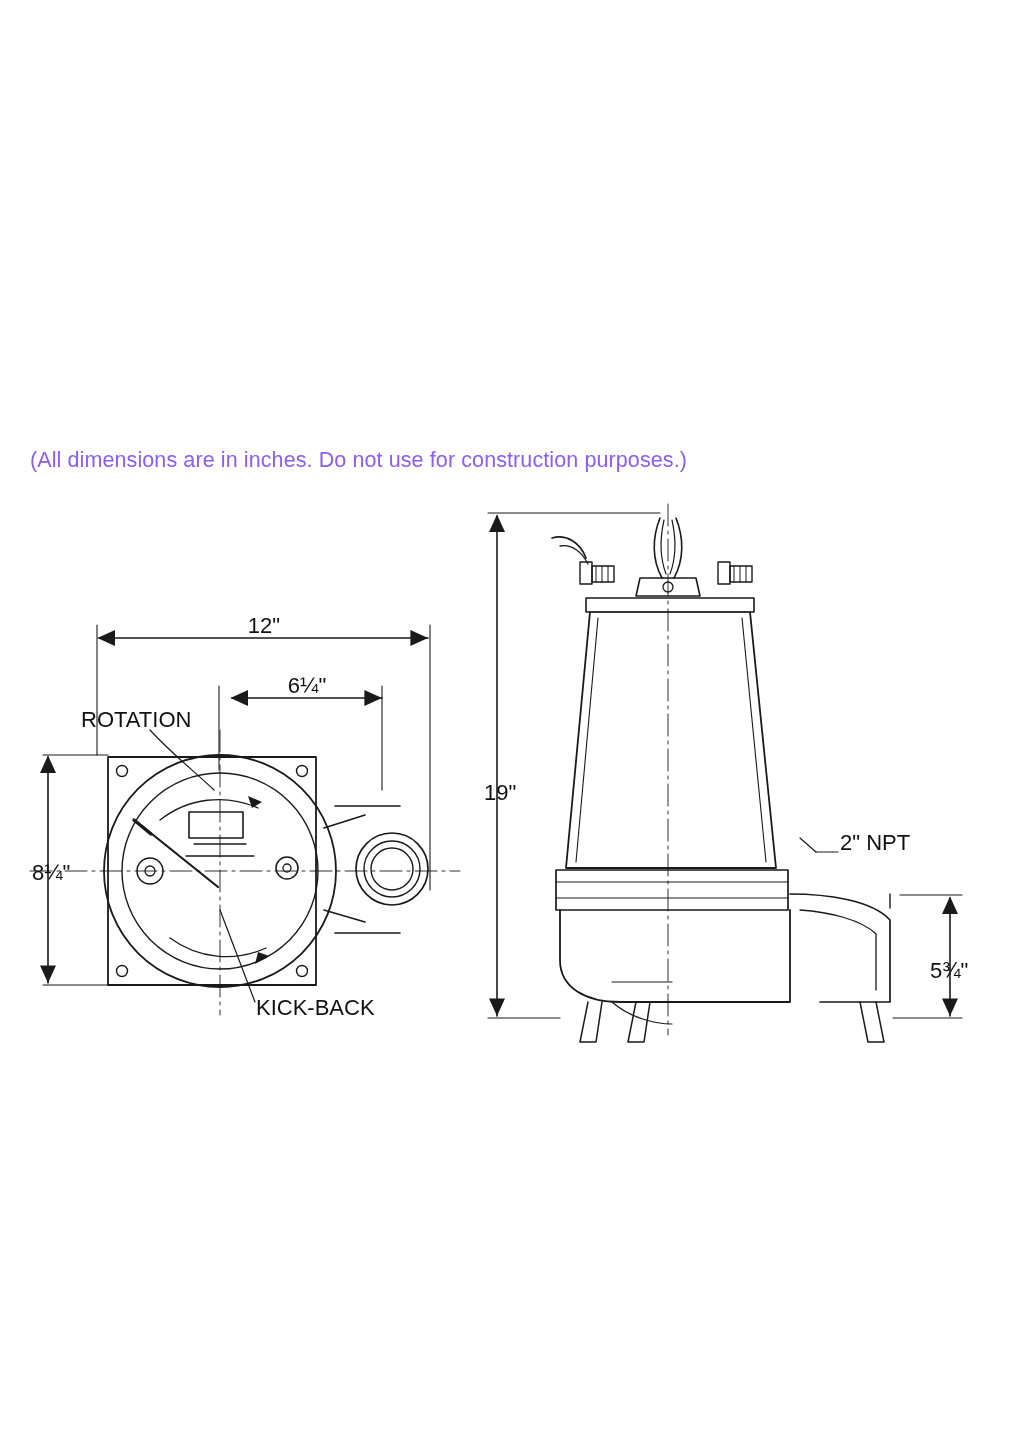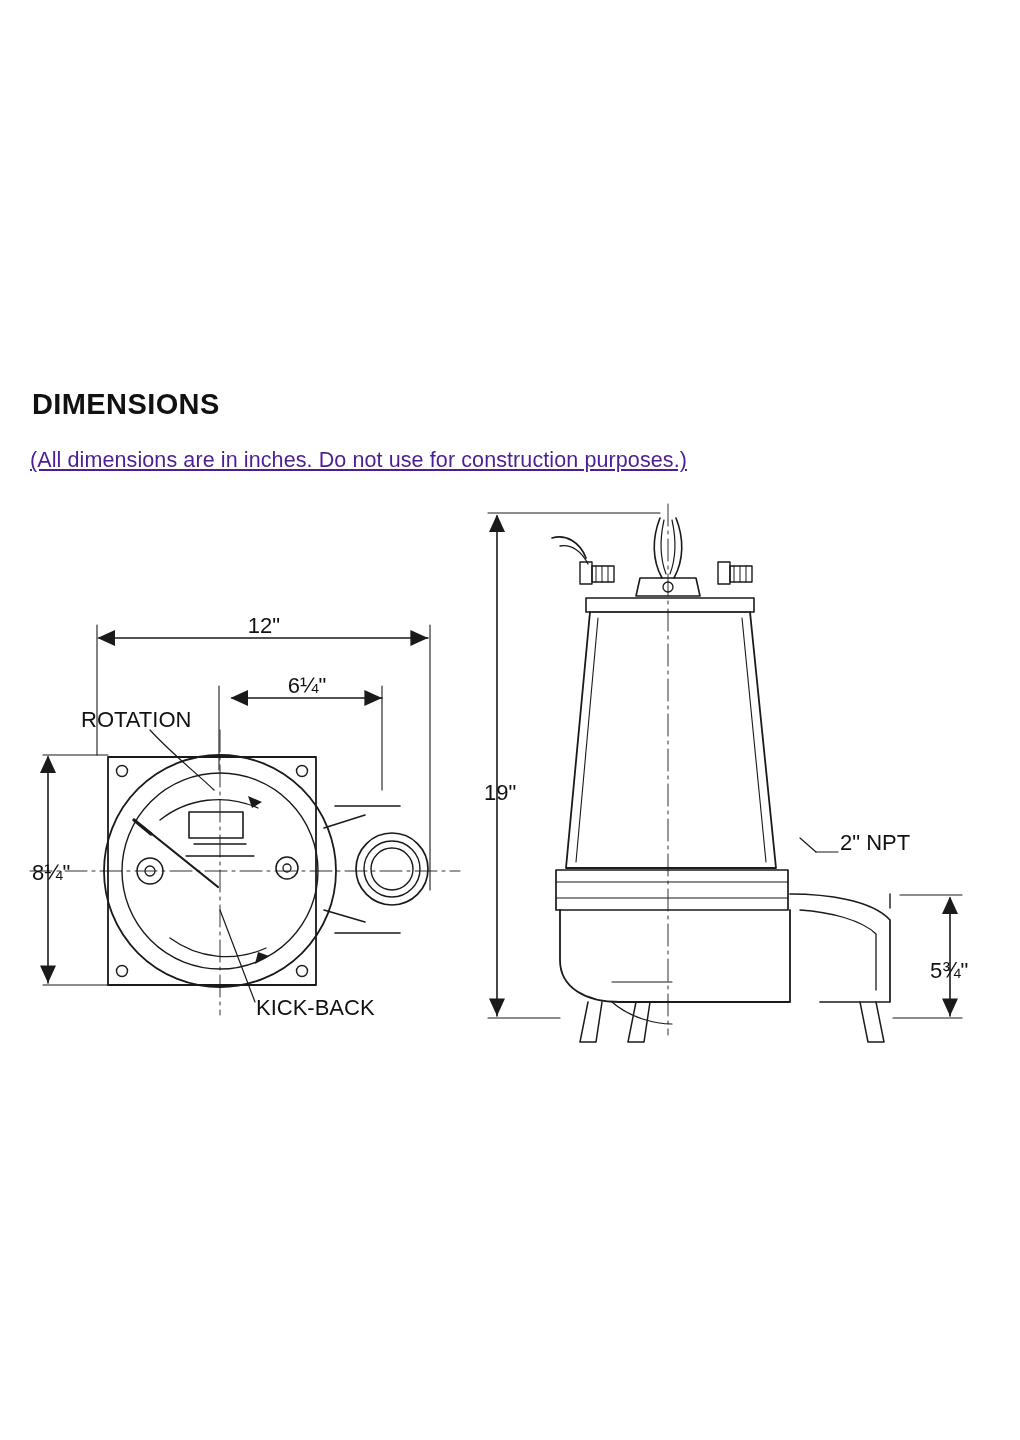--- a/index.html
+++ b/index.html
@@ -27,42 +27,40 @@
     font-weight: bold;
     letter-spacing: 0.4px;
     color: #111;
   }
   #subheading {
     position: absolute;
     left: 30px;
     top: 448px;
     font-size: 21.5px;
     font-weight: normal;
-    color: #4c1d95;
+    color: #8b5cf6;
     letter-spacing: 0.1px;
-    text-decoration: underline;
   }
   #drawing-area {
     position: absolute;
     left: 0;
     top: 490px;
     width: 1020px;
     height: 560px;
   }
   svg text {
     font-family: "Liberation Sans", sans-serif;
     fill: #111;
   }
 </style>
 </head>
 <body>
 
 <div class="page">
 
-  <div id="heading">DIMENSIONS</div>
   <div id="subheading">(All dimensions are in inches. Do not use for construction purposes.)</div>
 
   <div id="drawing-area">
     <svg width="1020" height="560" viewBox="0 0 1020 560" xmlns="http://www.w3.org/2000/svg">
       <defs>
         <marker id="arrL" markerWidth="12" markerHeight="10" refX="1" refY="5" orient="auto">
           <path d="M11,0 L0,5 L11,10 z" fill="#1a1a1a"></path>
         </marker>
         <marker id="arrR" markerWidth="12" markerHeight="10" refX="11" refY="5" orient="auto">
           <path d="M0,0 L11,5 L0,10 z" fill="#1a1a1a"></path>

